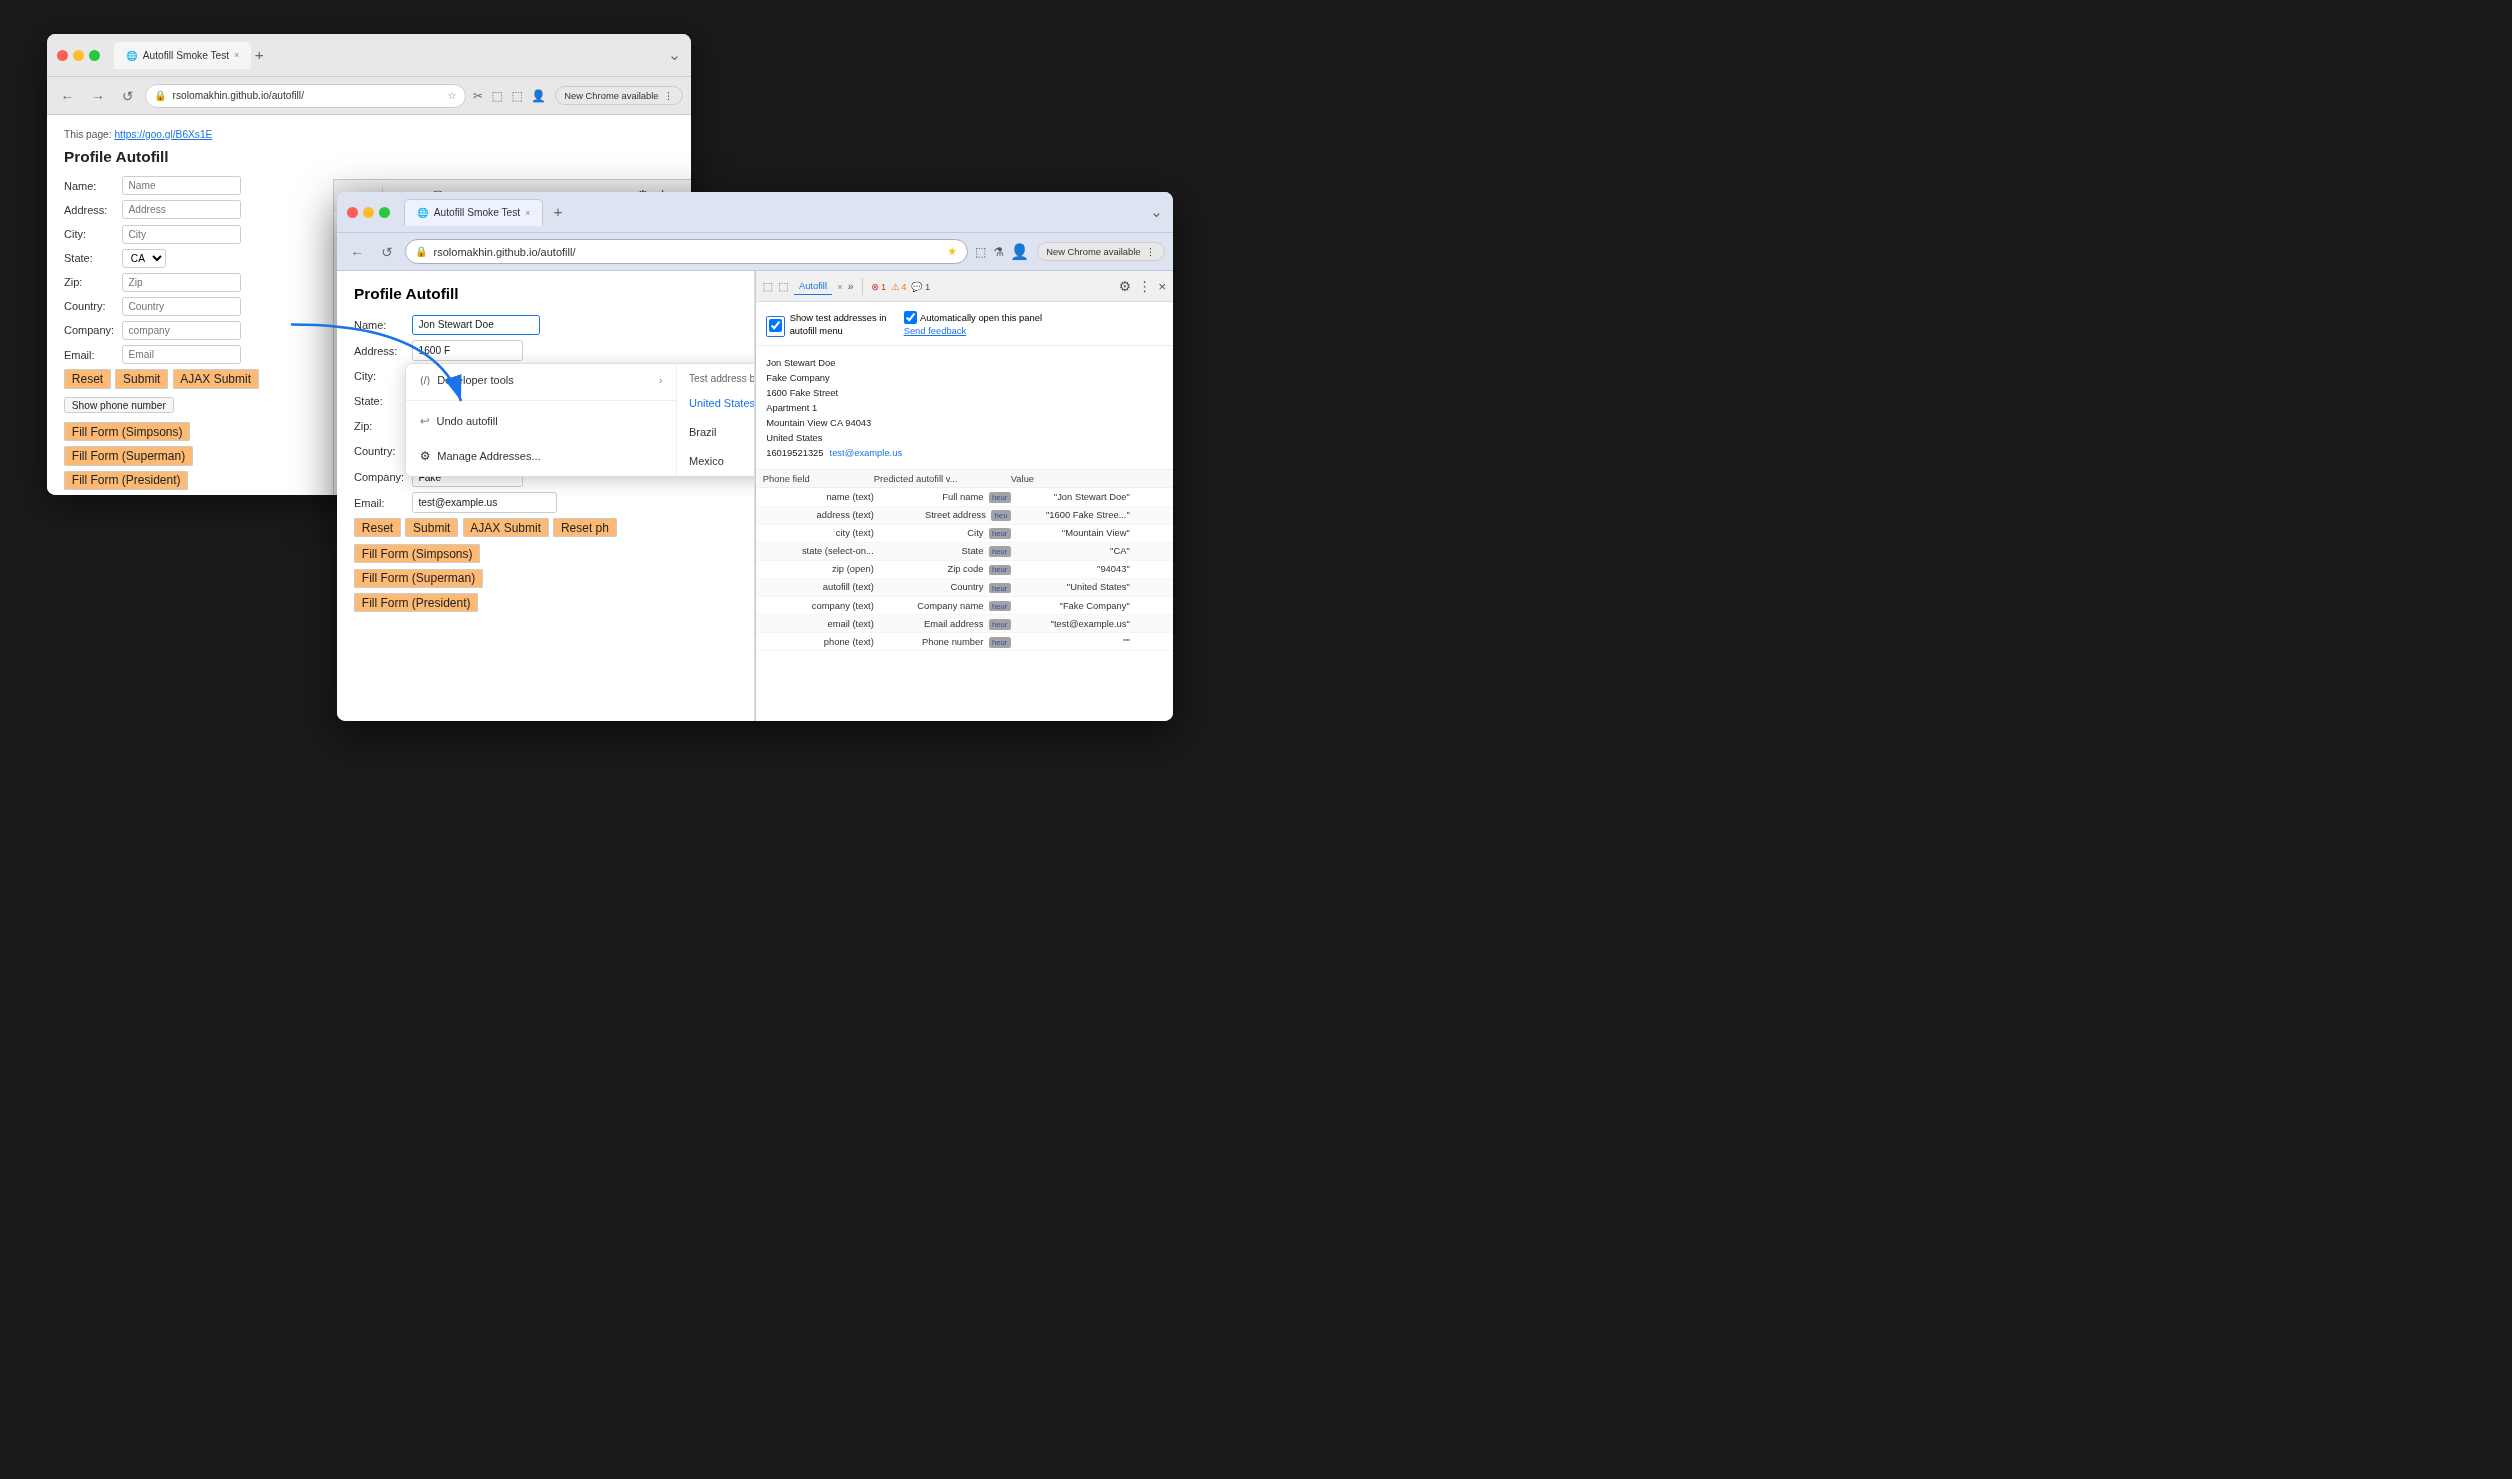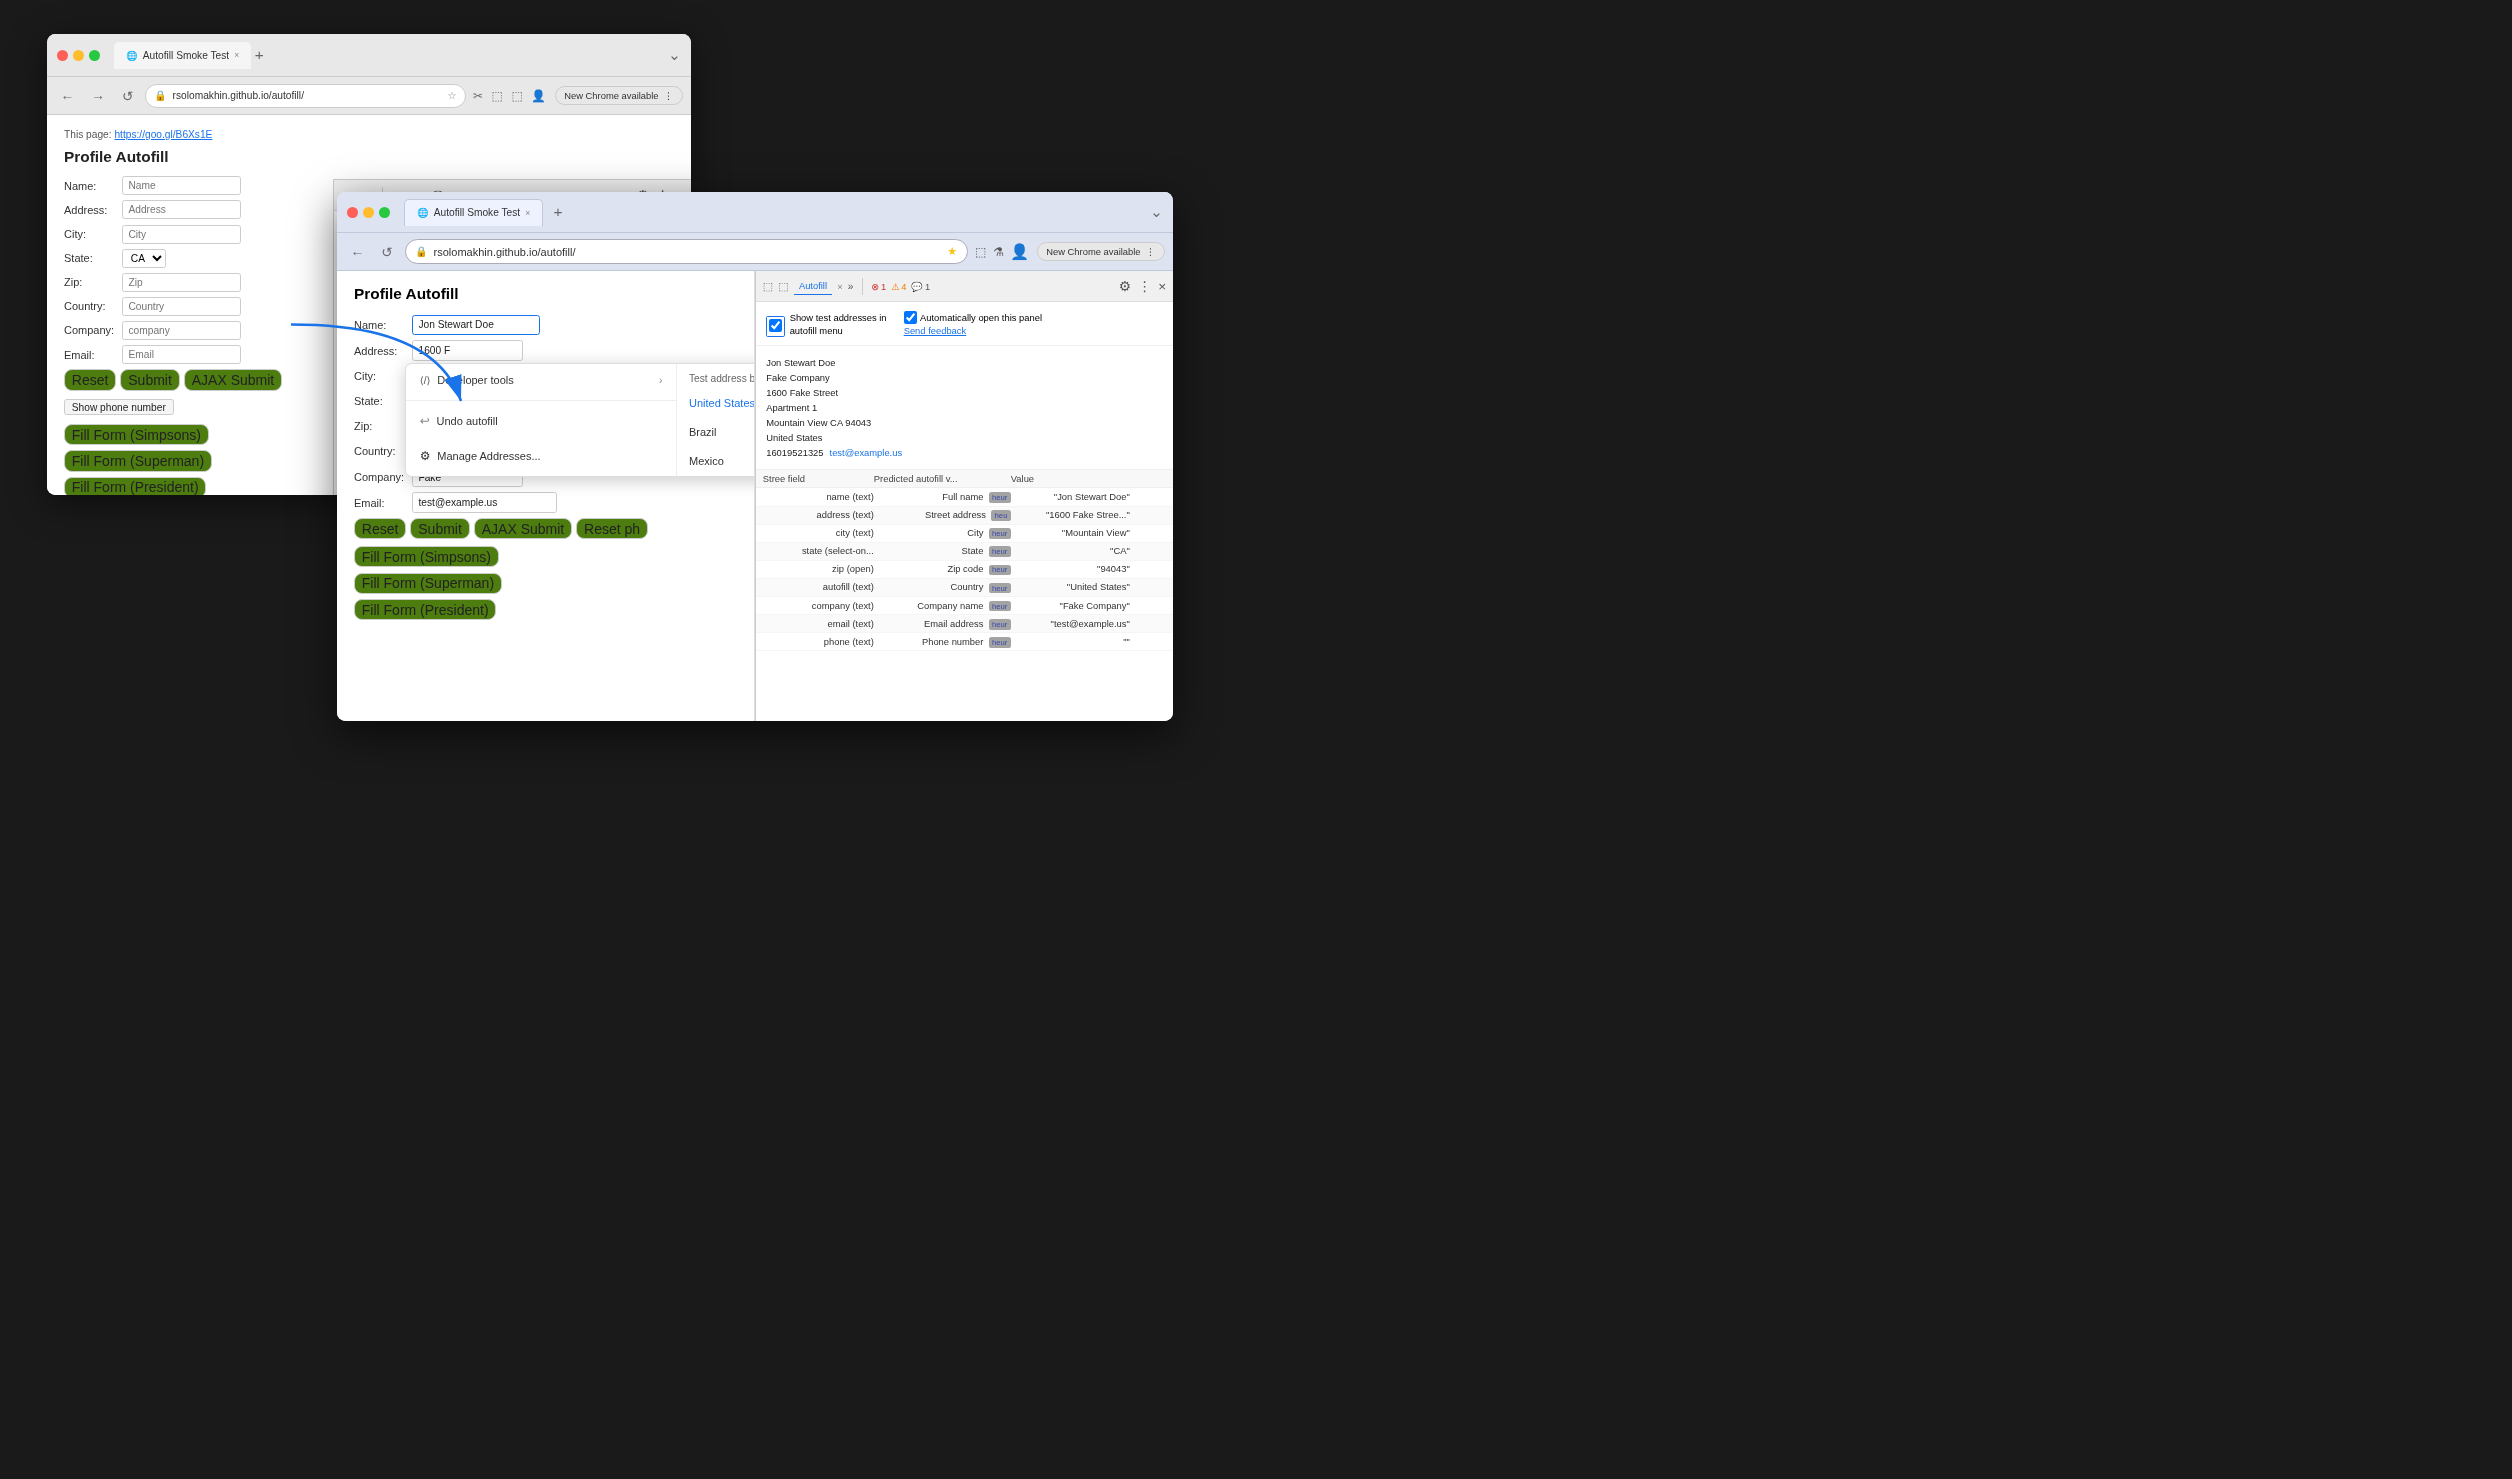--- a/index.html
+++ b/index.html
@@ -193,24 +193,24 @@
 
     .btn-row {
       display: flex;
       gap: 4.3px;
       margin: 5.1px 0;
       flex-wrap: wrap;
     }
 
     .btn-small {
       border: 0.9px solid #ccc;
-      background: #4d7c0f;
-      border-radius: 8px;
+      background: #fdba74;
+      border-radius: 1px;
       padding: 1.7px 6.8px;
-      font-size: 14px;
+      font-size: 12px;
       cursor: pointer;
       color: #222;
     }
 
     .show-phone-btn {
       border: 0.9px solid #ccc;
       background: #f5f5f5;
       border-radius: 2.6px;
       padding: 1.7px 6.8px;
       font-size: 10.2px;
@@ -844,21 +844,21 @@
           <div>Mountain View CA 94043</div>
           <div>United States</div>
           <div>
             <span>16019521325</span>
             <span class="address-email-link" style="margin-left:3.4px;">test@example.us</span>
           </div>
         </div>
 
         <div class="autofill-table">
           <div class="table-header">
-            <span>Stree field</span>
+            <span>Phone field</span>
             <span>Predicted autofill v...</span>
             <span>Value</span>
           </div>
 
           <div class="table-row">
             <span>name (text)</span>
             <span>Full name <span class="heur-badge">heur</span></span>
             <span>"Jon Stewart Doe"</span>
           </div>
 

